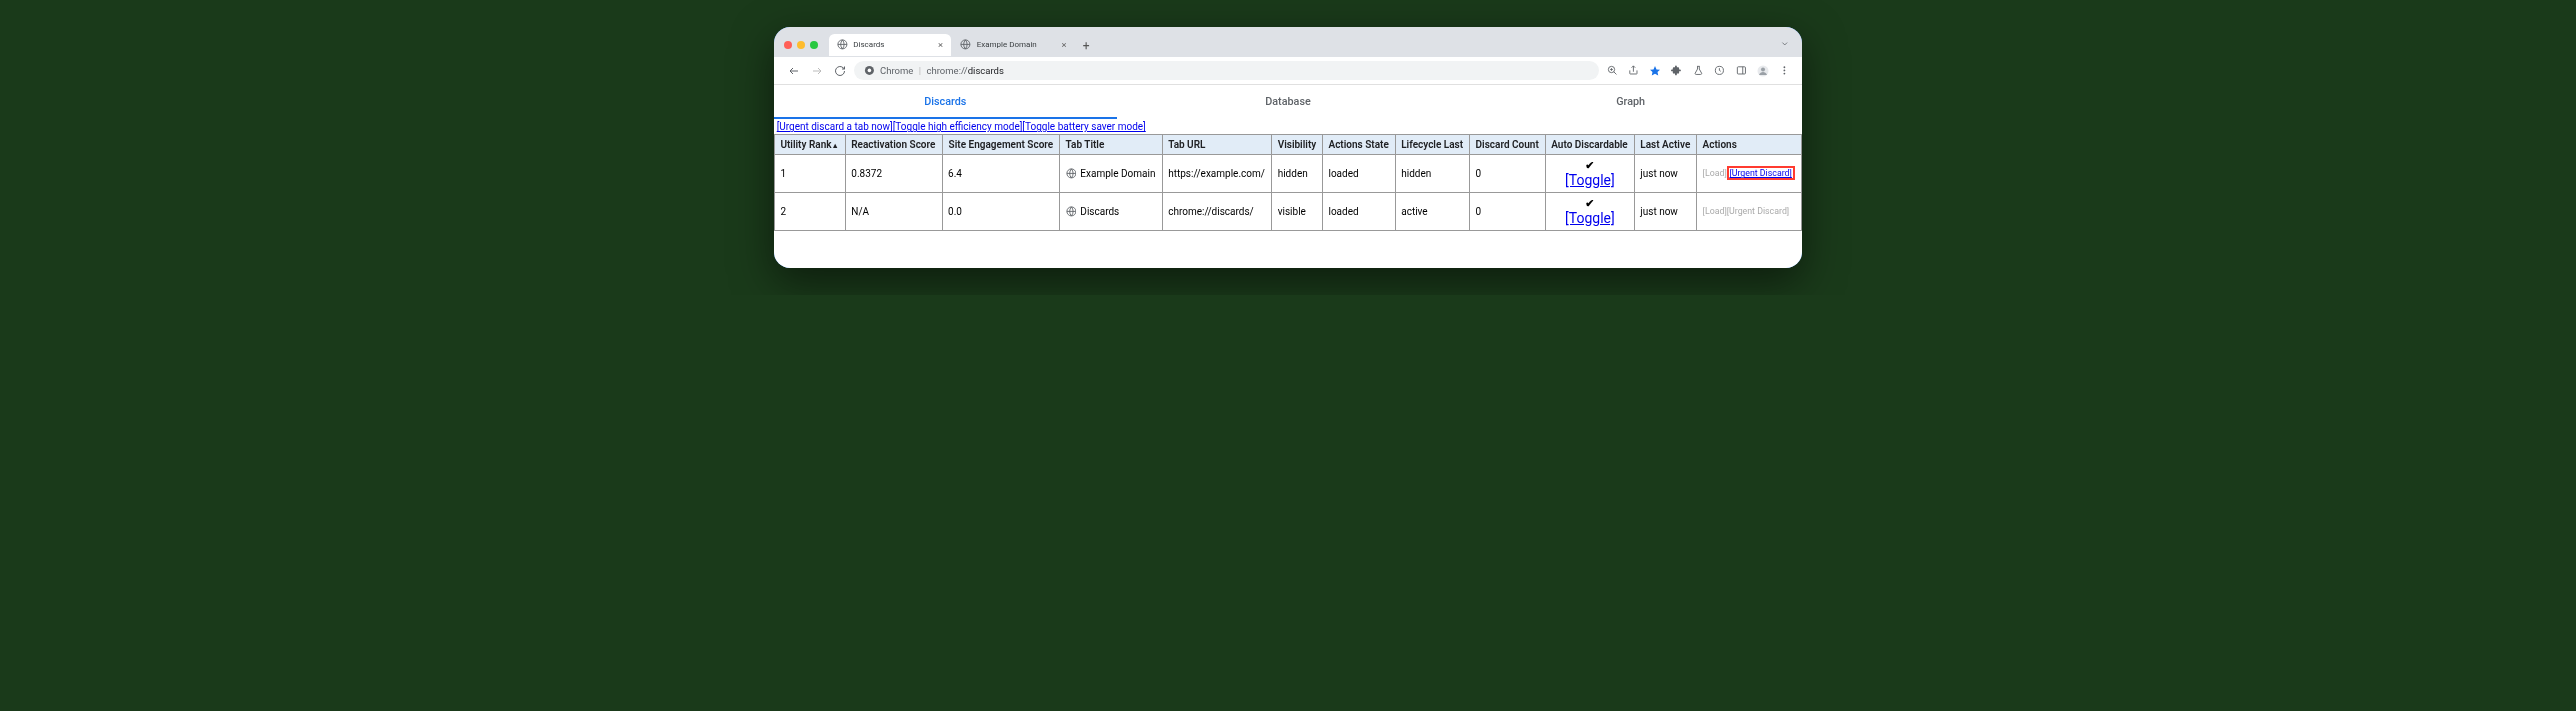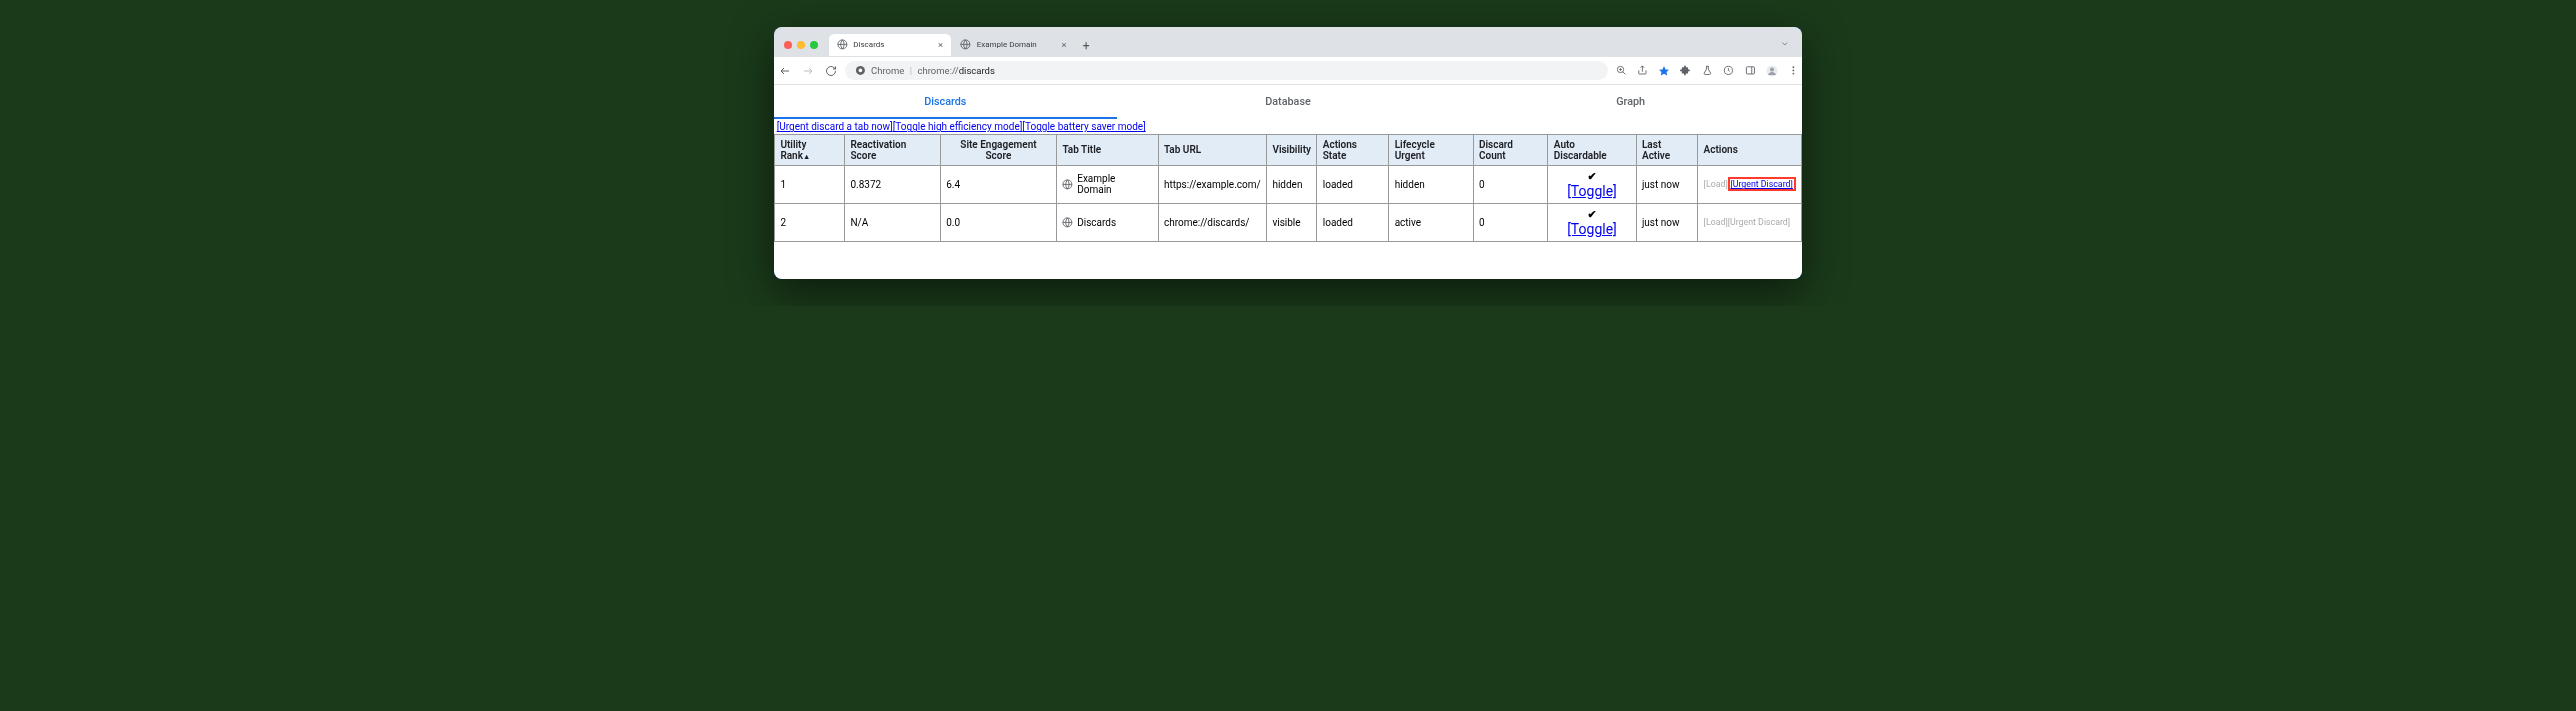--- a/index.html
+++ b/index.html
@@ -1,32 +1,32 @@
 <!DOCTYPE html>
 <html style="font-size:10.8px"><head>
 <meta charset="utf-8">
 <style>
 * { box-sizing: border-box; margin: 0; padding: 0; }
 body { font-family: -apple-system, BlinkMacSystemFont, "Segoe UI", Roboto, sans-serif; background: #1a3a1a; padding: 27px; }
-.window { background: #3b82f6; border-radius: 8px; overflow: hidden; box-shadow: 0 13.5px 41px rgba(0,0,0,0.5); max-width: 1028px; margin: 0 auto; }
+.window { background: #3b82f6; border-radius: 16px; overflow: hidden; box-shadow: 0 13.5px 41px rgba(0,0,0,0.5); max-width: 1028px; margin: 0 auto; }
 .titlebar { background: #dee1e6; display: flex; align-items: center; padding: 5.4px 9.5px 0 9.5px; height: 30px; }
 .traffic { display: flex; gap: 5.4px; margin-right: 10.8px; align-items: center; }
 .dot { width: 8px; height: 8px; border-radius: 50%; }
 .dot.red { background: #ff5f57; }
 .dot.yellow { background: #febc2e; }
 .dot.green { background: #28c840; }
 .tabs { display: flex; align-items: flex-end; flex: 1; }
 .tab { display: flex; align-items: center; gap: 5.4px; background: #fff; padding: 5.4px 8px; border-radius: 5.4px 5.4px 0 0; font-size: 8px; color: #3c4043; min-width: 122px; margin-right: 1.4px; }
 .tab.inactive { background: transparent; }
 .tab .favicon { width: 10.8px; height: 10.8px; display: flex; align-items: center; justify-content: center; }
 .tab .title { flex: 1; white-space: nowrap; overflow: hidden; text-overflow: ellipsis; }
 .tab .close { font-size: 9.5px; color: #666; cursor: pointer; }
 .newtab { font-size: 12px; color: #555; padding: 2.7px 6.8px; cursor: pointer; }
 .chevron { margin-left: auto; color: #555; padding: 2.7px; cursor: pointer; }
-.toolbar { background: #fff; display: flex; align-items: center; padding: 4px 3px; gap: 6.8px; border-bottom: 0.7px solid #e0e0e0; }
+.toolbar { background: #fff; display: flex; align-items: center; padding: 4px 12px; gap: 6.8px; border-bottom: 0.7px solid #e0e0e0; }
 .navbtn { width: 16px; height: 16px; display: flex; align-items: center; justify-content: center; color: #5f6368; cursor: pointer; }
 .navbtn.disabled { color: #bbb; }
 .addrbar { flex: 1; display: flex; align-items: center; background: #f1f3f4; border-radius: 13.5px; padding: 4px 9.5px; font-size: 9.5px; color: #5f6368; gap: 5.4px; }
 .addrbar .chrome-label { color: #5f6368; }
 .addrbar .sep { color: #bbb; }
 .addrbar .path { color: #202124; }
 .tb-icons { display: flex; align-items: center; gap: 9.5px; color: #5f6368; }
 .tb-icons > * { cursor: pointer; width: 12px; height: 12px; display: flex; align-items: center; justify-content: center; }
 .star { color: #1a73e8; }
 .content { background: #fff; }
@@ -196,21 +196,21 @@
     <table>
       <thead>
         <tr>
           <th><span>Utility Rank</span><span class="sort-arrow">▲</span></th>
           <th>Reactivation Score</th>
           <th style="text-align:center">Site Engagement Score</th>
           <th>Tab Title</th>
           <th>Tab URL</th>
           <th>Visibility</th>
           <th>Actions State</th>
-          <th>Lifecycle Urgent</th>
+          <th>Lifecycle Last</th>
           <th>Discard Count</th>
           <th style="text-align:left">Auto Discardable</th>
           <th>Last Active</th>
           <th>Actions</th>
         </tr>
       </thead>
       <tbody>
         <tr>
           <td>1</td>
           <td>0.8372</td>

